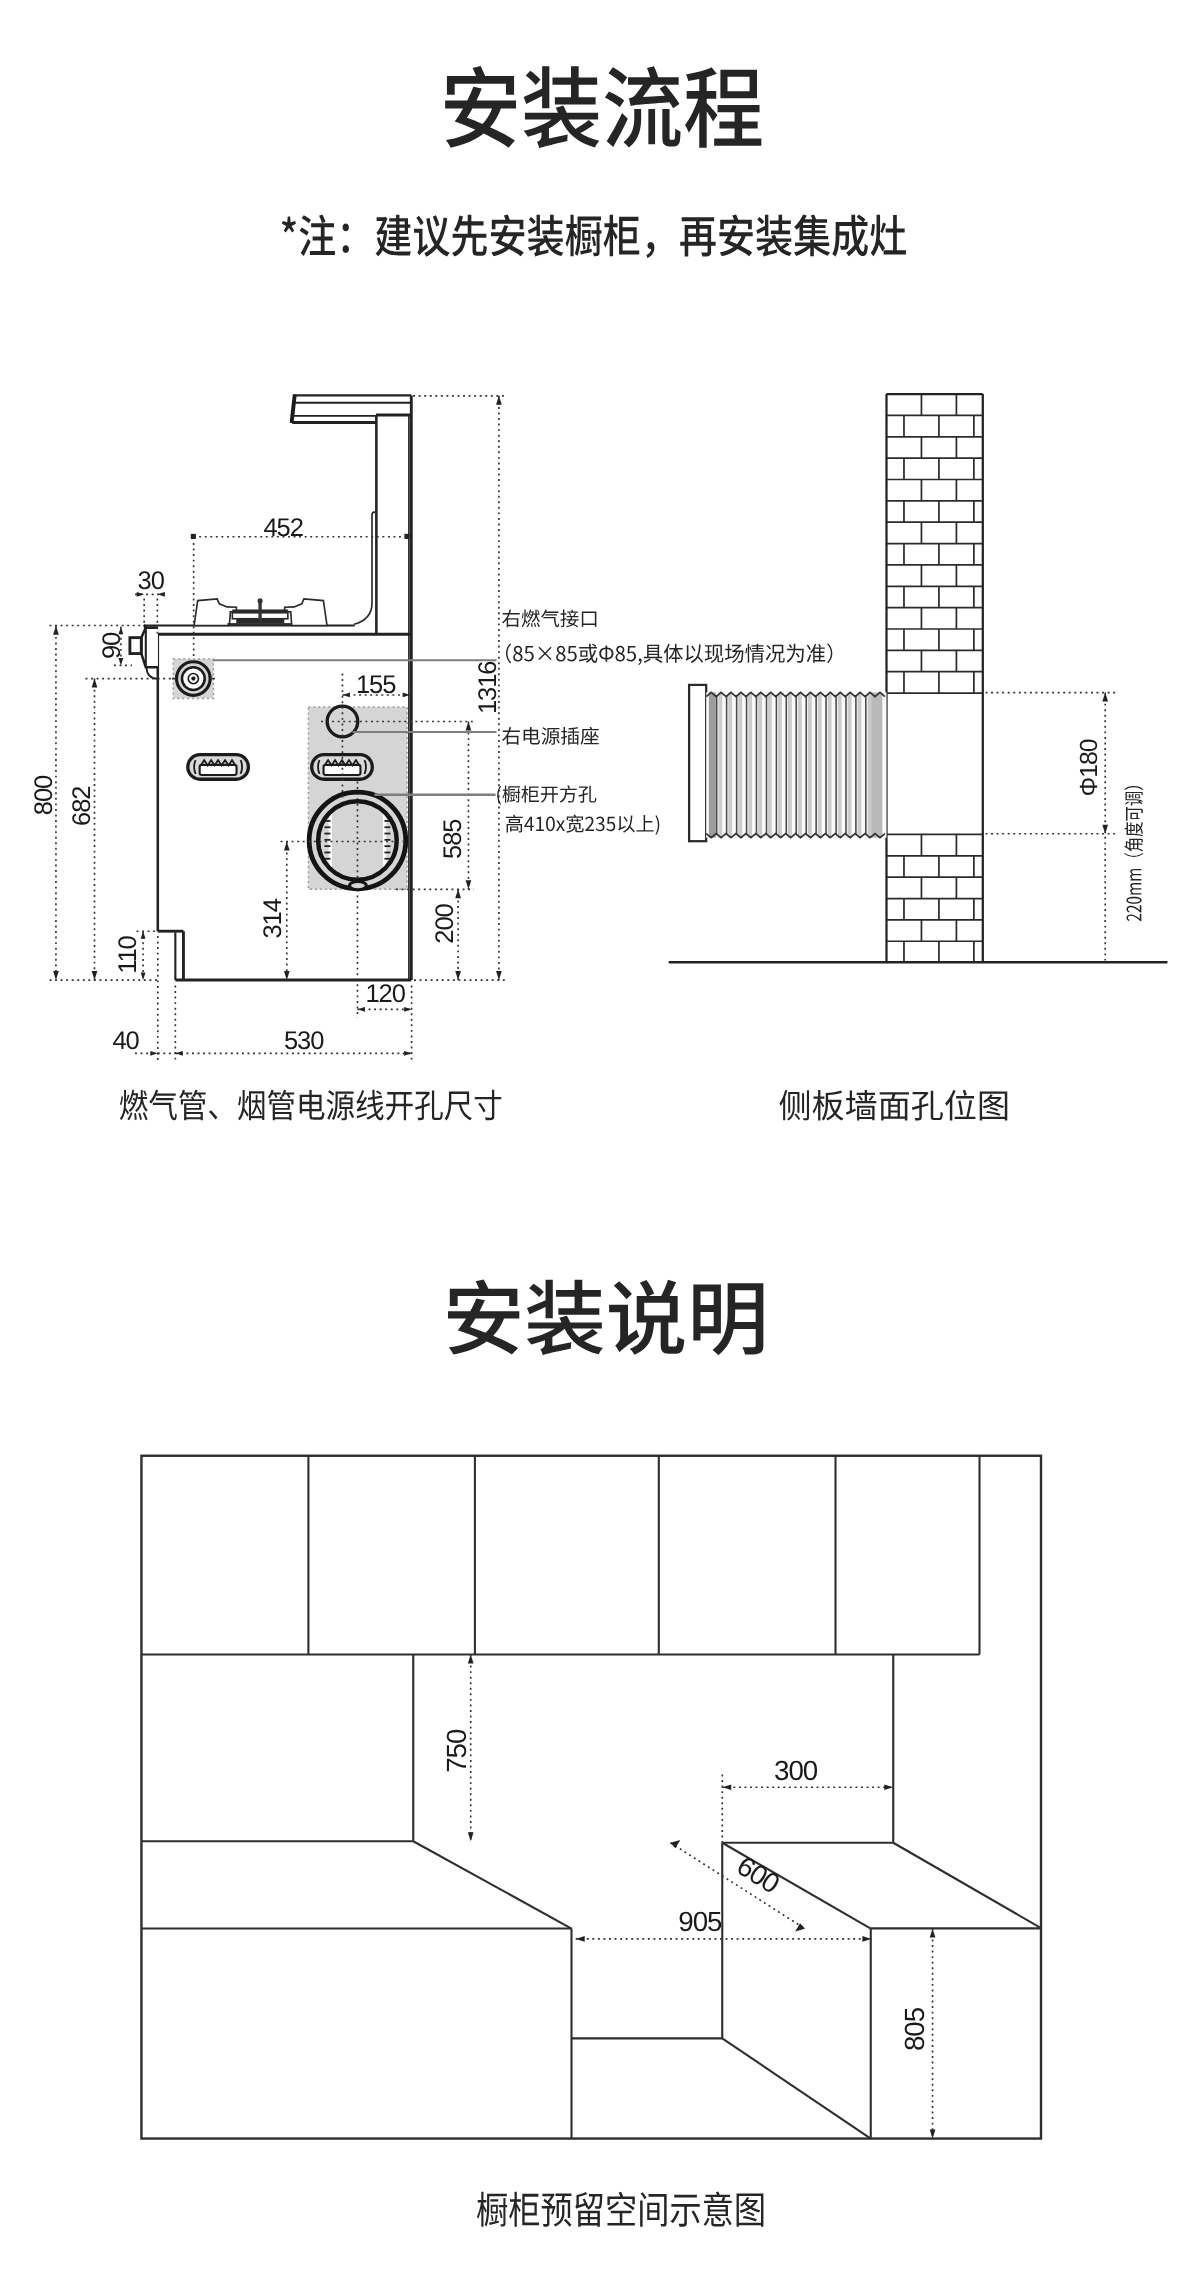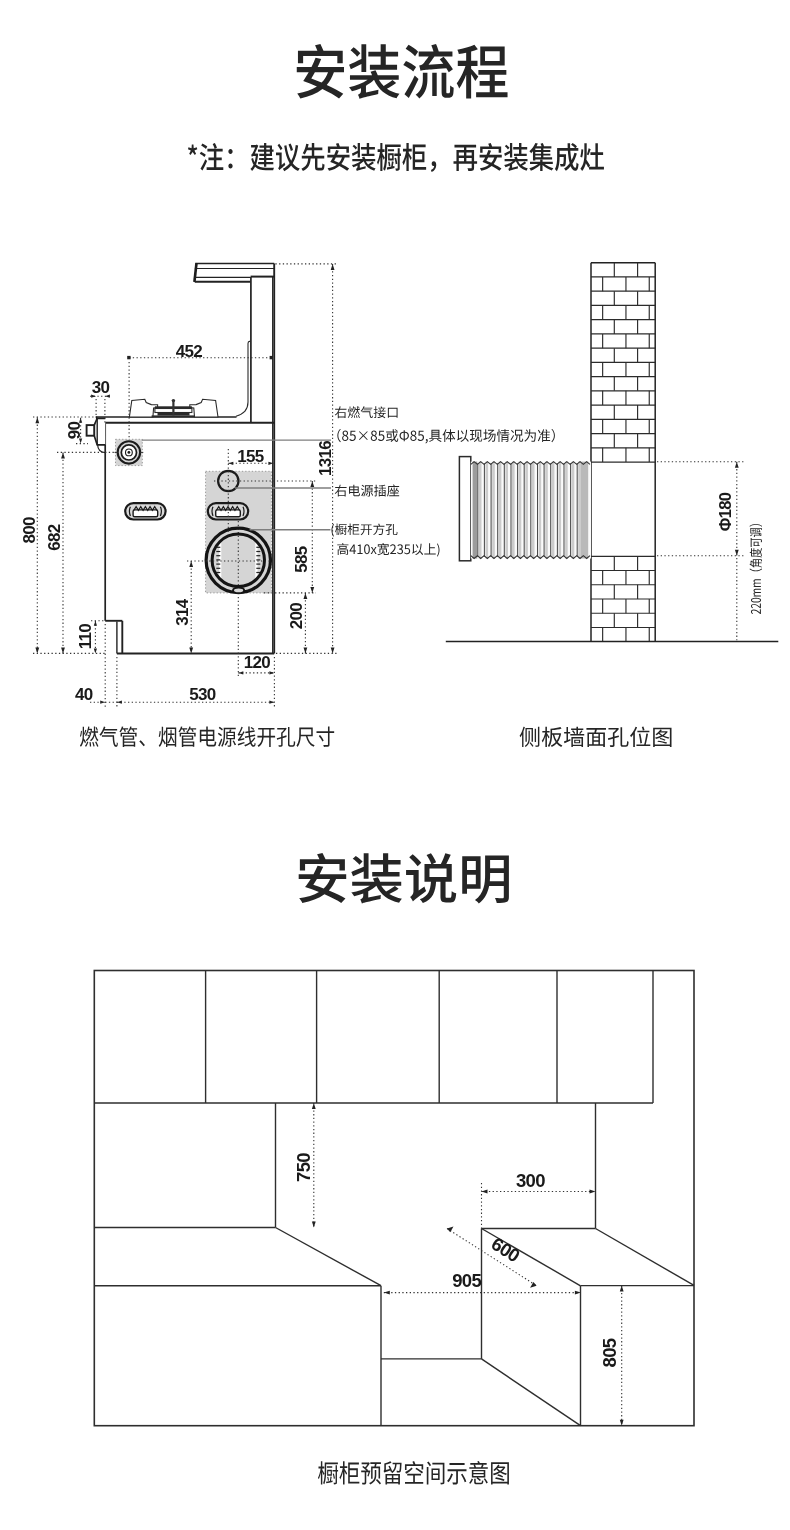--- a/index.html
+++ b/index.html
@@ -1,16 +1,16 @@
 <!DOCTYPE html>
 <html><head>
 <meta charset="utf-8">
 <style>
 html,body{margin:0;padding:0;background:#fff;}
-#page{position:relative;width:790px;height:1530px;overflow:hidden;background:#fff;font-weight:bold;}
+#page{position:relative;width:790px;height:1530px;overflow:hidden;background:#fff;}
 svg{display:block;}
 text{font-family:"Liberation Sans",sans-serif;}
 </style>
 </head>
 <body>
 <div id="page">
 <svg width="790" height="1530" viewBox="0 0 790 1530">
 
 <rect x="0" y="0" width="790" height="1530" fill="#ffffff"></rect>
 

